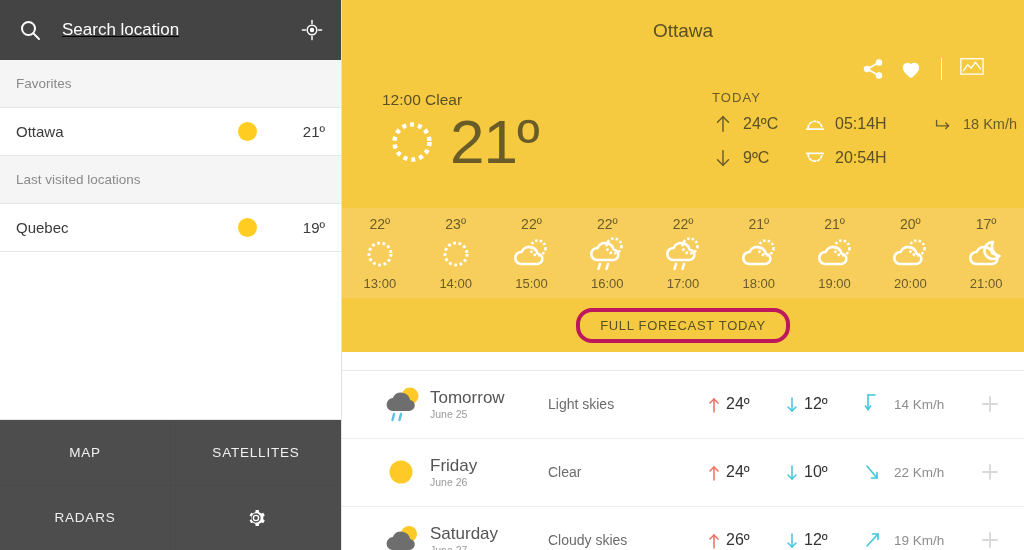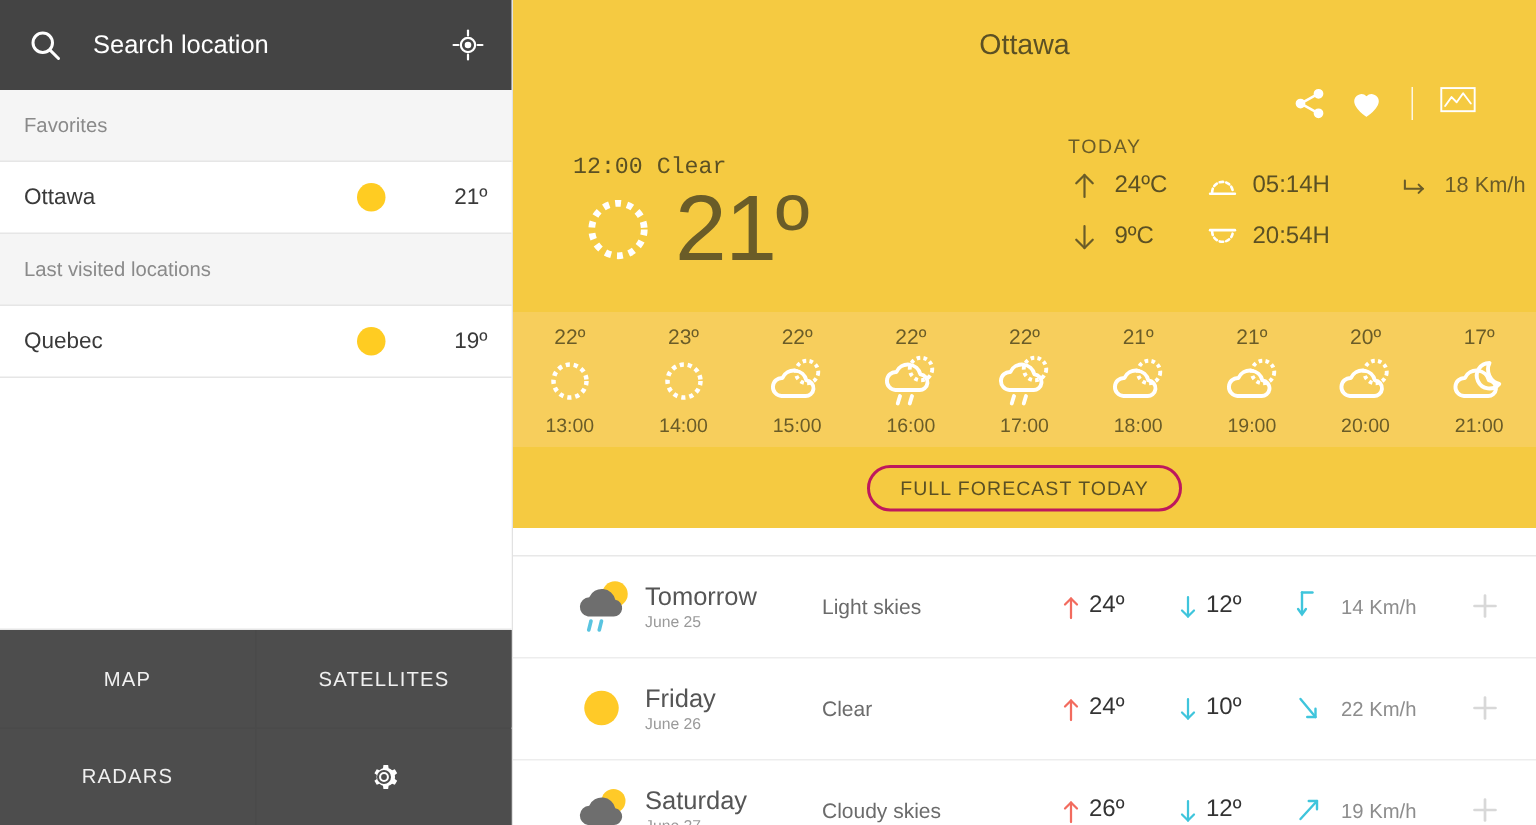--- a/index.html
+++ b/index.html
@@ -7,21 +7,21 @@
   body {
     font-family:"Liberation Sans", sans-serif;
     background:#ffffff;
     -webkit-font-smoothing:antialiased;
   }
   .app { display:flex; width:1024px; height:550px; }
 
   
   .sidebar { width:342px; height:550px; background:#ffffff; display:flex; flex-direction:column;
              border-right:1px solid #e2e2e2; position:relative; }
-  .search-bar { height:60px; background:#444444; display:flex; align-items:center; padding:0 18px; flex:0 0 60px; }
+  .search-bar { height:60px; background:#444444; display:flex; align-items:center; padding:0 18px; flex:0 0 60px;text-decoration:underline; }
   .search-icon { width:24px; height:24px; flex:0 0 24px; margin-right:20px; }
   .search-input { flex:1; background:transparent; border:none; outline:none;
                   color:#ffffff; font-size:17px; font-family:"Liberation Sans", sans-serif; }
   .search-input::placeholder { color:#ffffff; opacity:1; }
   .gps-icon { width:22px; height:22px; flex:0 0 22px; }
 
   .section-head { height:48px; background:#f5f5f5; display:flex; align-items:center;
                   padding:0 16px; font-size:13.5px; color:#8a8a8a;
                   border-bottom:1px solid #e6e6e6; }
   .loc-row { height:48px; background:#ffffff; display:flex; align-items:center;
@@ -43,21 +43,21 @@
   .main { width:682px; height:550px; display:flex; flex-direction:column; background:#ffffff; }
 
   .hero { background:#F5CA41; padding:0; position:relative; flex:0 0 208px; display:flex; flex-direction:column; }
   .hero-title { text-align:center; font-size:19px; color:#5b5024; padding-top:20px; height:48px; }
   .hero-actions { display:flex; justify-content:flex-end; align-items:center; padding:4px 40px 0 0; height:38px; gap:14px; }
   .act-ico { width:24px; height:24px; display:block; }
   .act-sep { width:1px; height:22px; background:#ffffff; opacity:.85; margin:0 4px; }
 
   .hero-body { display:flex; flex:1; padding:0 0 0 40px; }
   .cur-left { width:330px; }
-  .cur-cond { font-size:15.5px; color:#5b5024; margin-top:16px;font-family:Liberation Mono, monospace; }
+  .cur-cond { font-size:15.5px; color:#5b5024; margin-top:5px; }
   .cur-main { display:flex; align-items:center; margin-top:2px; }
   .cur-sun { width:60px; height:60px; margin-right:8px; flex:0 0 60px; }
   .cur-temp { font-size:62px; color:#6a5c28; font-weight:300; line-height:1; letter-spacing:-1px; }
 
   .today-col { flex:1; padding-top:4px; }
   .today-label { font-size:13px; color:#6a5c28; letter-spacing:1.1px; margin-bottom:8px; }
   .today-grid { display:flex; }
   .tg-col { display:flex; flex-direction:column; gap:12px; }
   .tg-item { display:flex; align-items:center; gap:9px; font-size:16px; color:#5b5024; }
   .tg-ico { width:22px; height:22px; flex:0 0 22px; }
@@ -66,21 +66,21 @@
   .tg-c3 { width:auto; }
   .tg-item.wind { font-size:14.5px; color:#6a5c28; }
 
   .hourly { flex:0 0 90px; background:#F7CE5C; display:flex; align-items:center; }
   .hr { flex:1; display:flex; flex-direction:column; align-items:center; justify-content:center; gap:2px; }
   .hr-t { font-size:14px; color:#6a5c28; }
   .hr-i { width:44px; height:40px; }
   .hr-h { font-size:13px; color:#6a5c28; }
 
   .cta-band { flex:0 0 54px; background:#F5CA41; display:flex; align-items:center; justify-content:center; }
-  .cta-btn { border:2px solid #be185d; border-radius:16px; padding:6px 20px; font-size:13px;
+  .cta-btn { border:4px solid #be185d; border-radius:16px; padding:6px 20px; font-size:13px;
              color:#5b5024; letter-spacing:0.7px; background:transparent; cursor:pointer;
              font-family:"Liberation Sans", sans-serif; }
 
   .gap { flex:0 0 18px; background:#ffffff; }
 
   .days { flex:1; background:#ffffff; border-top:1px solid #e8e8e8; }
   .day-row { height:auto; display:flex; align-items:center; padding:13px 14px 14px 34px;
              border-bottom:1px solid #ededed; }
   .d-ico { width:54px; flex:0 0 54px; display:flex; justify-content:center; }
   .d-ico svg { width:46px; height:40px; }

